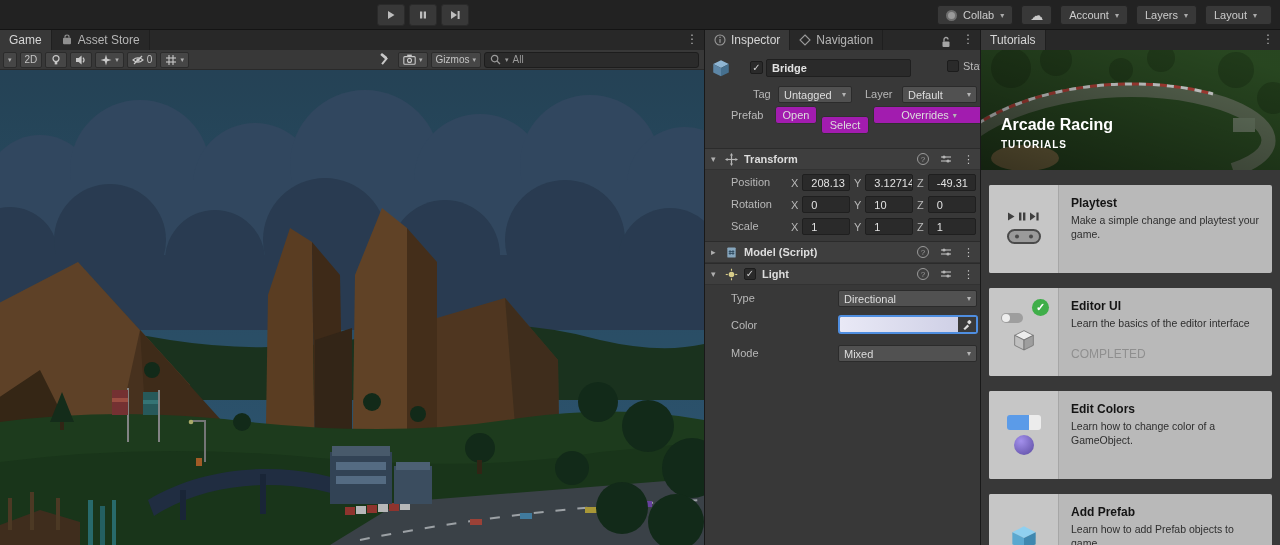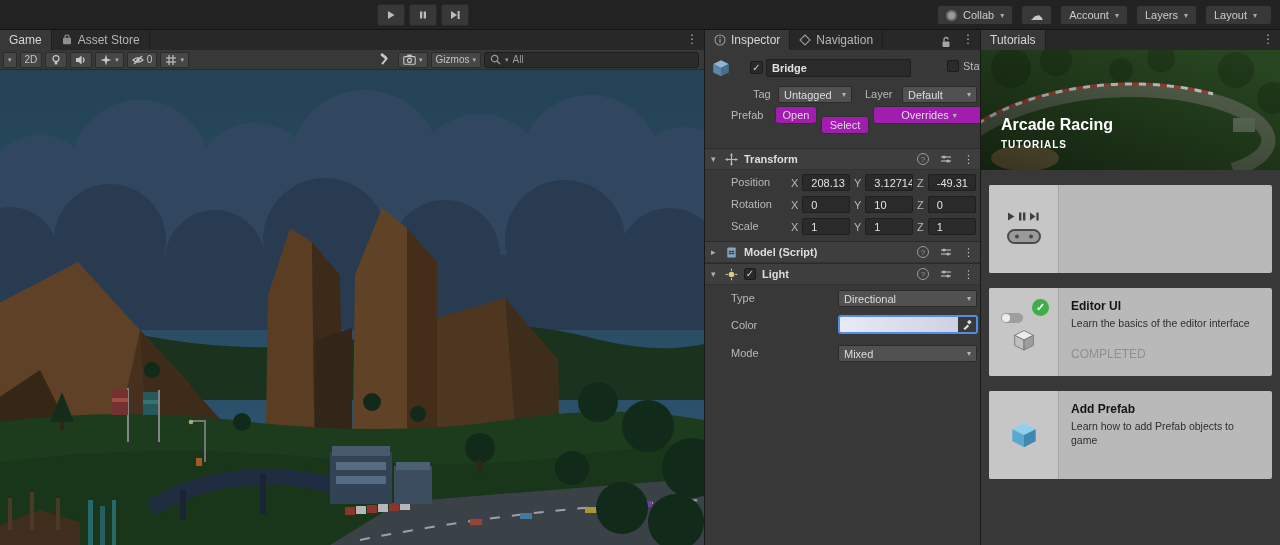--- a/index.html
+++ b/index.html
@@ -593,39 +593,55 @@
             <rect x="15" y="0.5" width="2.4" height="8" fill="#3f3f3f"></rect>
             <polygon points="22,0.5 22,8.5 27.5,4.5" fill="#3f3f3f"></polygon>
             <rect x="28.4" y="0.5" width="2.2" height="8" fill="#3f3f3f"></rect>
           </svg>
         <svg width="36" height="20" viewBox="0 0 36 20">
             <rect x="2" y="4" width="32" height="13" rx="6.5" fill="#9a9a9a" stroke="#4a4a4a" stroke-width="2"></rect>
             <circle cx="11" cy="10.5" r="2" fill="#4a4a4a"></circle>
             <circle cx="25" cy="10.5" r="2" fill="#4a4a4a"></circle>
           </svg>
       </div>
+      <div class="card-body">
+        <div class="card-title">Playtest</div>
+        <div class="card-desc">Make a simple change and playtest your game.</div>
+
+      </div>
     </div>
 
     <div class="card">
       <div class="card-icon">
         <span class="toggle" style="align-self:flex-start;margin-left:12px;"></span>
         <svg width="24" height="24" viewBox="0 0 18 18">
             <polygon points="9,2 16,5.5 9,9 2,5.5" fill="#ececec" stroke="#707070" stroke-width="0.6"></polygon>
             <polygon points="2,5.5 9,9 9,16.5 2,13" fill="#c0c0c0" stroke="#707070" stroke-width="0.6"></polygon>
             <polygon points="16,5.5 9,9 9,16.5 16,13" fill="#9e9e9e" stroke="#707070" stroke-width="0.6"></polygon>
           </svg>
         <span class="badge">✓</span>
       </div>
       <div class="card-body">
         <div class="card-title">Editor UI</div>
         <div class="card-desc">Learn the basics of the editor interface</div>
         <div class="card-status">COMPLETED</div>
       </div>
     </div>
 
+    <div class="card">
+      <div class="card-icon">
+        <span class="pillshape"></span>
+        <span class="sphere"></span>
+      </div>
+      <div class="card-body">
+        <div class="card-title">Edit Colors</div>
+        <div class="card-desc">Learn how to change color of a GameObject.</div>
+
+      </div>
+    </div>
 
     <div class="card">
       <div class="card-icon">
         <svg width="28" height="28" viewBox="0 0 18 18">
             <polygon points="9,1.5 16.5,5.3 9,9 1.5,5.3" fill="#8fd0f0"></polygon>
             <polygon points="1.5,5.3 9,9 9,16.8 1.5,13" fill="#5aa8d0"></polygon>
             <polygon points="16.5,5.3 9,9 9,16.8 16.5,13" fill="#3f88b0"></polygon>
           </svg>
       </div>
       <div class="card-body">

